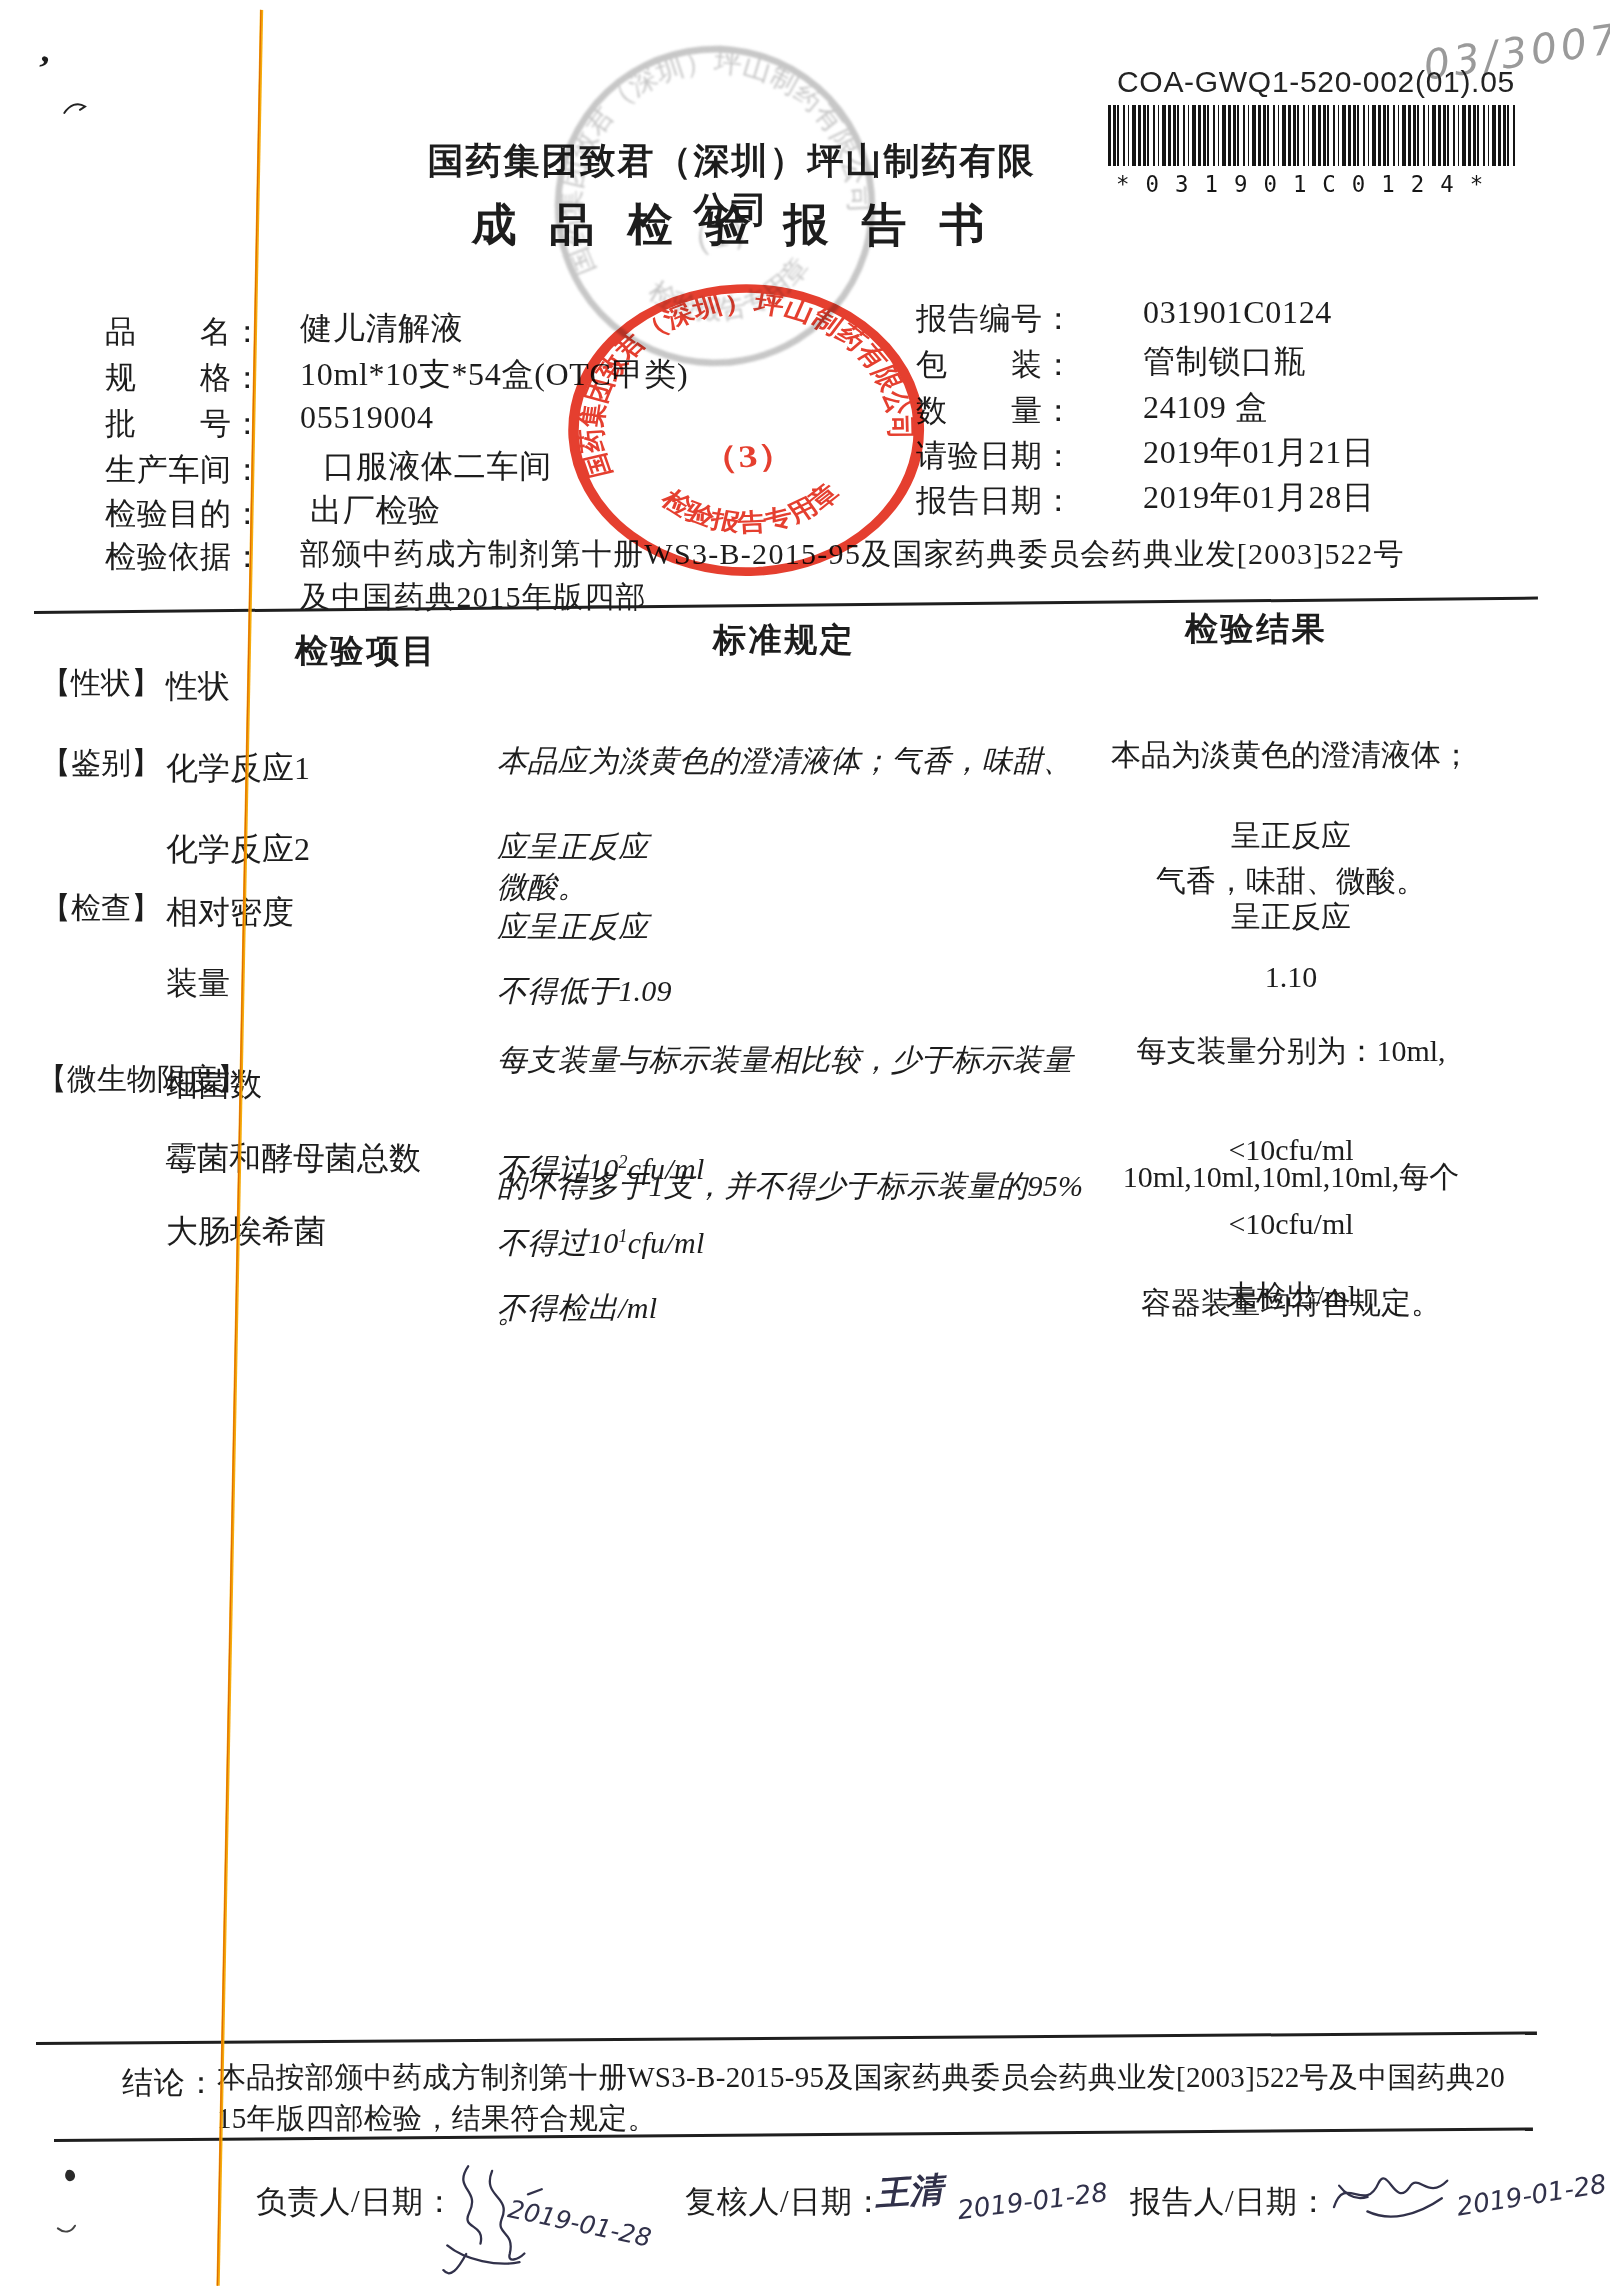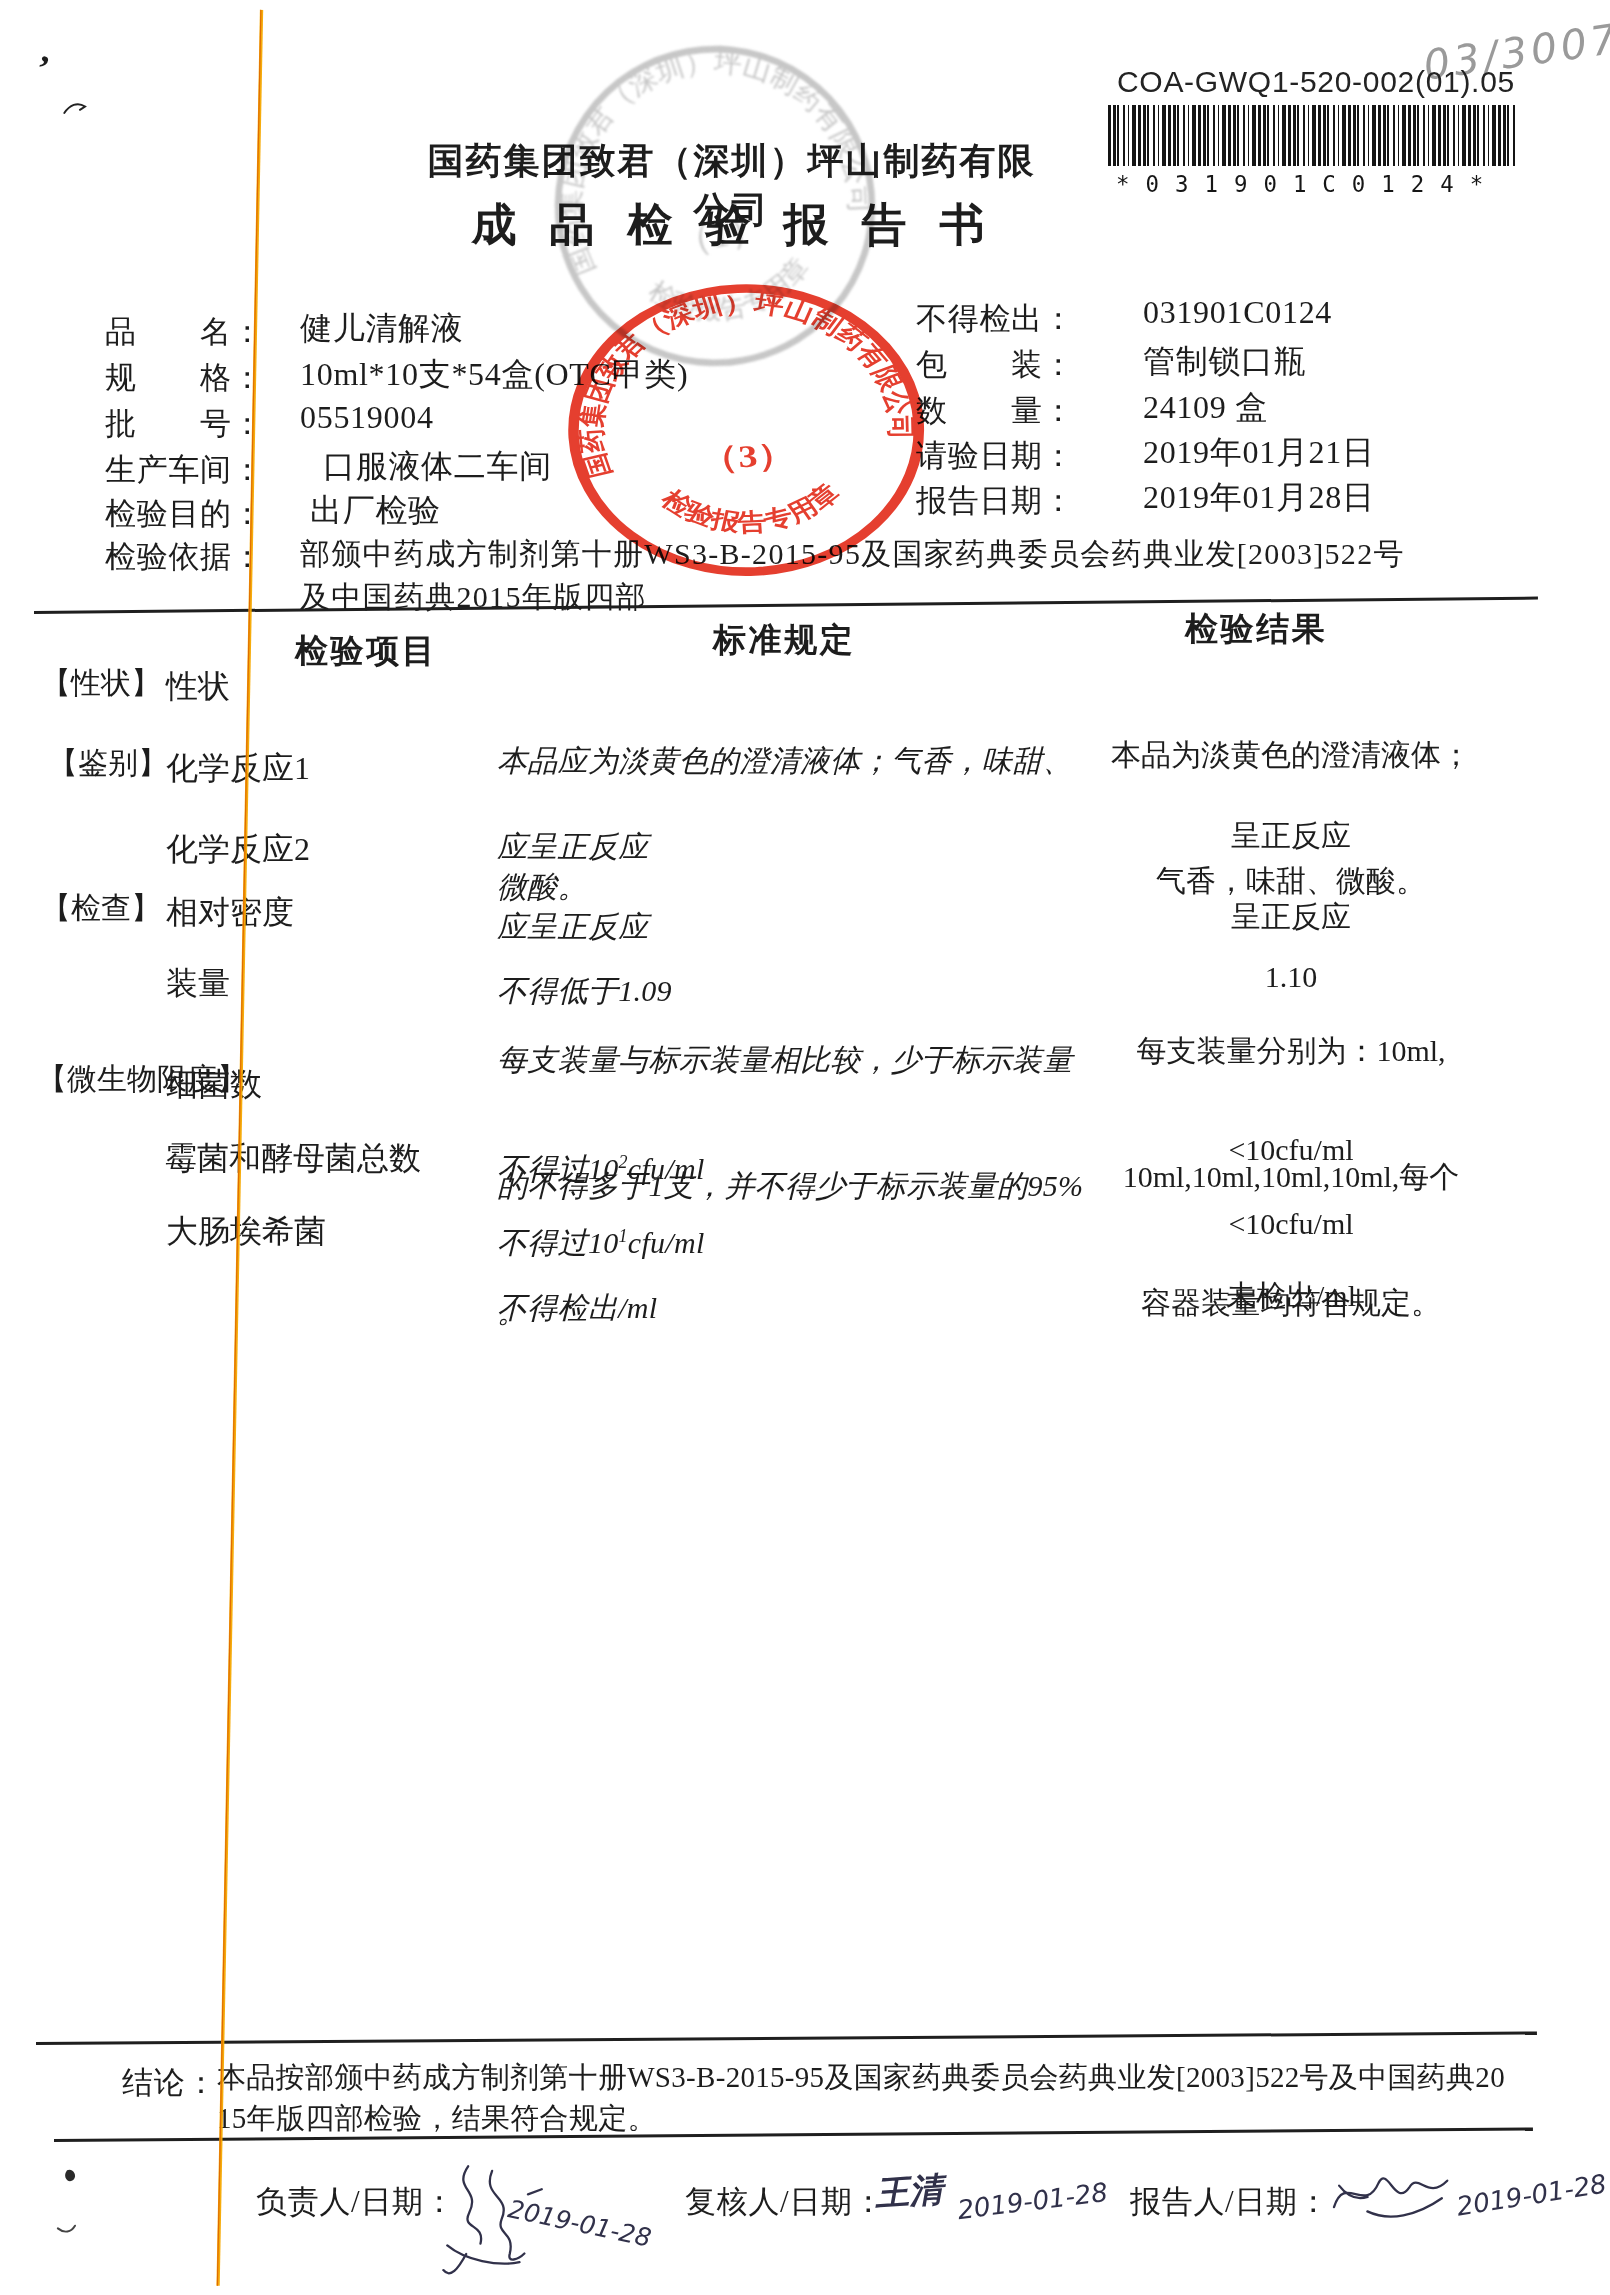--- a/index.html
+++ b/index.html
@@ -71,42 +71,42 @@
 <div class="abs lbl" style="left:105px;top:449px;text-align:right;">生产车间：</div>
 <div class="abs val" style="left:323px;top:445px;">口服液体二车间</div>
 
 <div class="abs lbl" style="left:105px;top:493px;">检验目的：</div>
 <div class="abs val" style="left:310px;top:489px;">出厂检验</div>
 
 <div class="abs lbl" style="left:105px;top:536px;">检验依据：</div>
 <div class="abs dep" style="left:300px;top:534px;">部颁中药成方制剂第十册WS3-B-2015-95及国家药典委员会药典业发[2003]522号</div>
 <div class="abs dep" style="left:300px;top:577px;">及中国药典2015年版四部</div>
 
-<div class="abs lbl" style="left:916px;top:298px;">不得检出：</div>
+<div class="abs lbl" style="left:916px;top:298px;">报告编号：</div>
 <div class="abs val" style="left:1143px;top:294px;">031901C0124</div>
 
 <div class="abs lbl" style="left:916px;top:344px;">包　　装：</div>
 <div class="abs val" style="left:1143px;top:340px;">管制锁口瓶</div>
 
 <div class="abs lbl" style="left:916px;top:390px;">数　　量：</div>
 <div class="abs val" style="left:1143px;top:386px;">24109 盒</div>
 
 <div class="abs lbl" style="left:916px;top:435px;">请验日期：</div>
 <div class="abs val" style="left:1143px;top:431px;">2019年01月21日</div>
 
 <div class="abs lbl" style="left:916px;top:480px;">报告日期：</div>
 <div class="abs val" style="left:1143px;top:476px;text-align:center;">2019年01月28日</div>
 
 <div class="abs rule" style="left:34px;top:611px;width:1504px;height:2.6px;transform:rotate(-0.55deg);"></div>
 <div class="abs hdr" style="left:295px;top:629px;">检验项目</div>
 <div class="abs hdr" style="left:713px;top:618px;">标准规定</div>
 <div class="abs hdr" style="left:1185px;top:607px;">检验结果</div>
 
 <div class="abs sect" style="left:41px;top:663px;">【性状】</div>
-<div class="abs sect" style="left:41px;top:743px;margin-left:7px;">【鉴别】</div>
+<div class="abs sect" style="left:41px;top:743px;">【鉴别】</div>
 <div class="abs sect" style="left:41px;top:888px;">【检查】</div>
 <div class="abs sect" style="left:37px;top:1059px;">【微生物限度】</div>
 
 <div class="abs item" style="left:166px;top:665px;">性状</div>
 <div class="abs cell" style="left:497px;top:656px;width:606px;">
   <div><span>本品应为淡黄色的澄清液体；气香，味甜、</span></div>
   <div>微酸。</div>
 </div>
 <div class="abs rescell" style="left:1067px;top:650px;width:448px;">
   <div>本品为淡黄色的澄清液体；</div>

